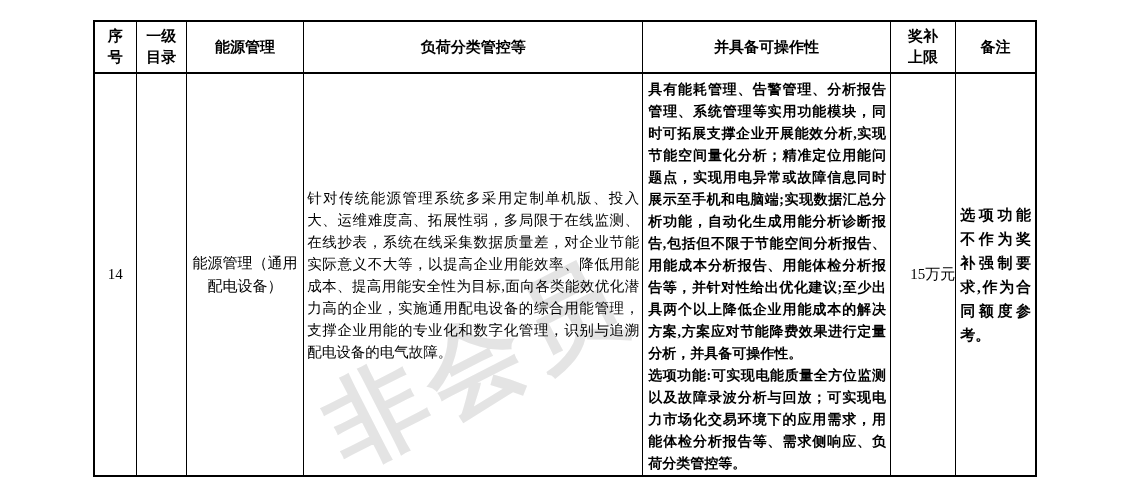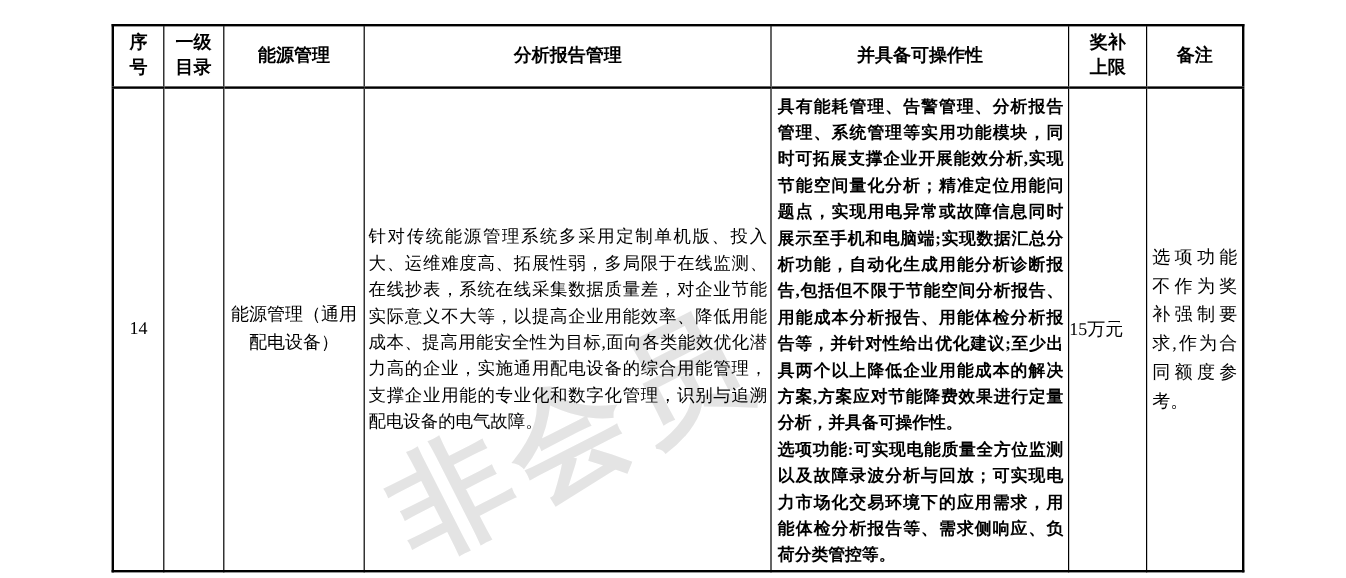--- a/index.html
+++ b/index.html
@@ -49,22 +49,22 @@
     vertical-align:middle;
     line-height:21px;
     white-space:pre-line;
     border-bottom:2px solid #000;
   }
   .doc td{font-size:15px;vertical-align:middle;}
   td.c-serial{text-align:center;}
   td.c-l2{text-align:center;line-height:23px;padding:16px 4px;}
   td.c-scenario{text-align:justify;line-height:22px;padding:16px 3px;font-size:14.5px;}
   td.c-modules{vertical-align:top;text-align:justify;line-height:22px;padding:5px 4px 0 5px;font-size:14px;font-weight:bold;}
-  td.c-reward{text-align:left;}
-  td.c-remark{text-align:justify;line-height:24px;padding:0 4px;}
+  td.c-reward{text-align:right;}
+  td.c-remark{text-align:justify;line-height:24px;padding:0 4px;font-weight:bold;}
 </style>
 </head>
 <body>
 
 <div class="page">
 
   <div class="watermark" style="color: rgb(228, 228, 228);">非会员</div>
 
   <table class="doc">
     <colgroup>
@@ -76,21 +76,21 @@
       <col style="width:65px">
       <col style="width:80px">
     </colgroup>
     <thead>
       <tr>
         <th><span>序
 号</span></th>
         <th><span>一级
 目录</span></th>
         <th><span>能源管理</span></th>
-        <th><span>分析报告管理</span></th>
+        <th><span>负荷分类管控等</span></th>
         <th><span>并具备可操作性</span></th>
         <th><span>奖补
 上限</span></th>
         <th><span>备注</span></th>
       </tr>
     </thead>
     <tbody>
       <tr>
         <td class="c-serial"><span>14</span></td>
         <td><span></span></td>

